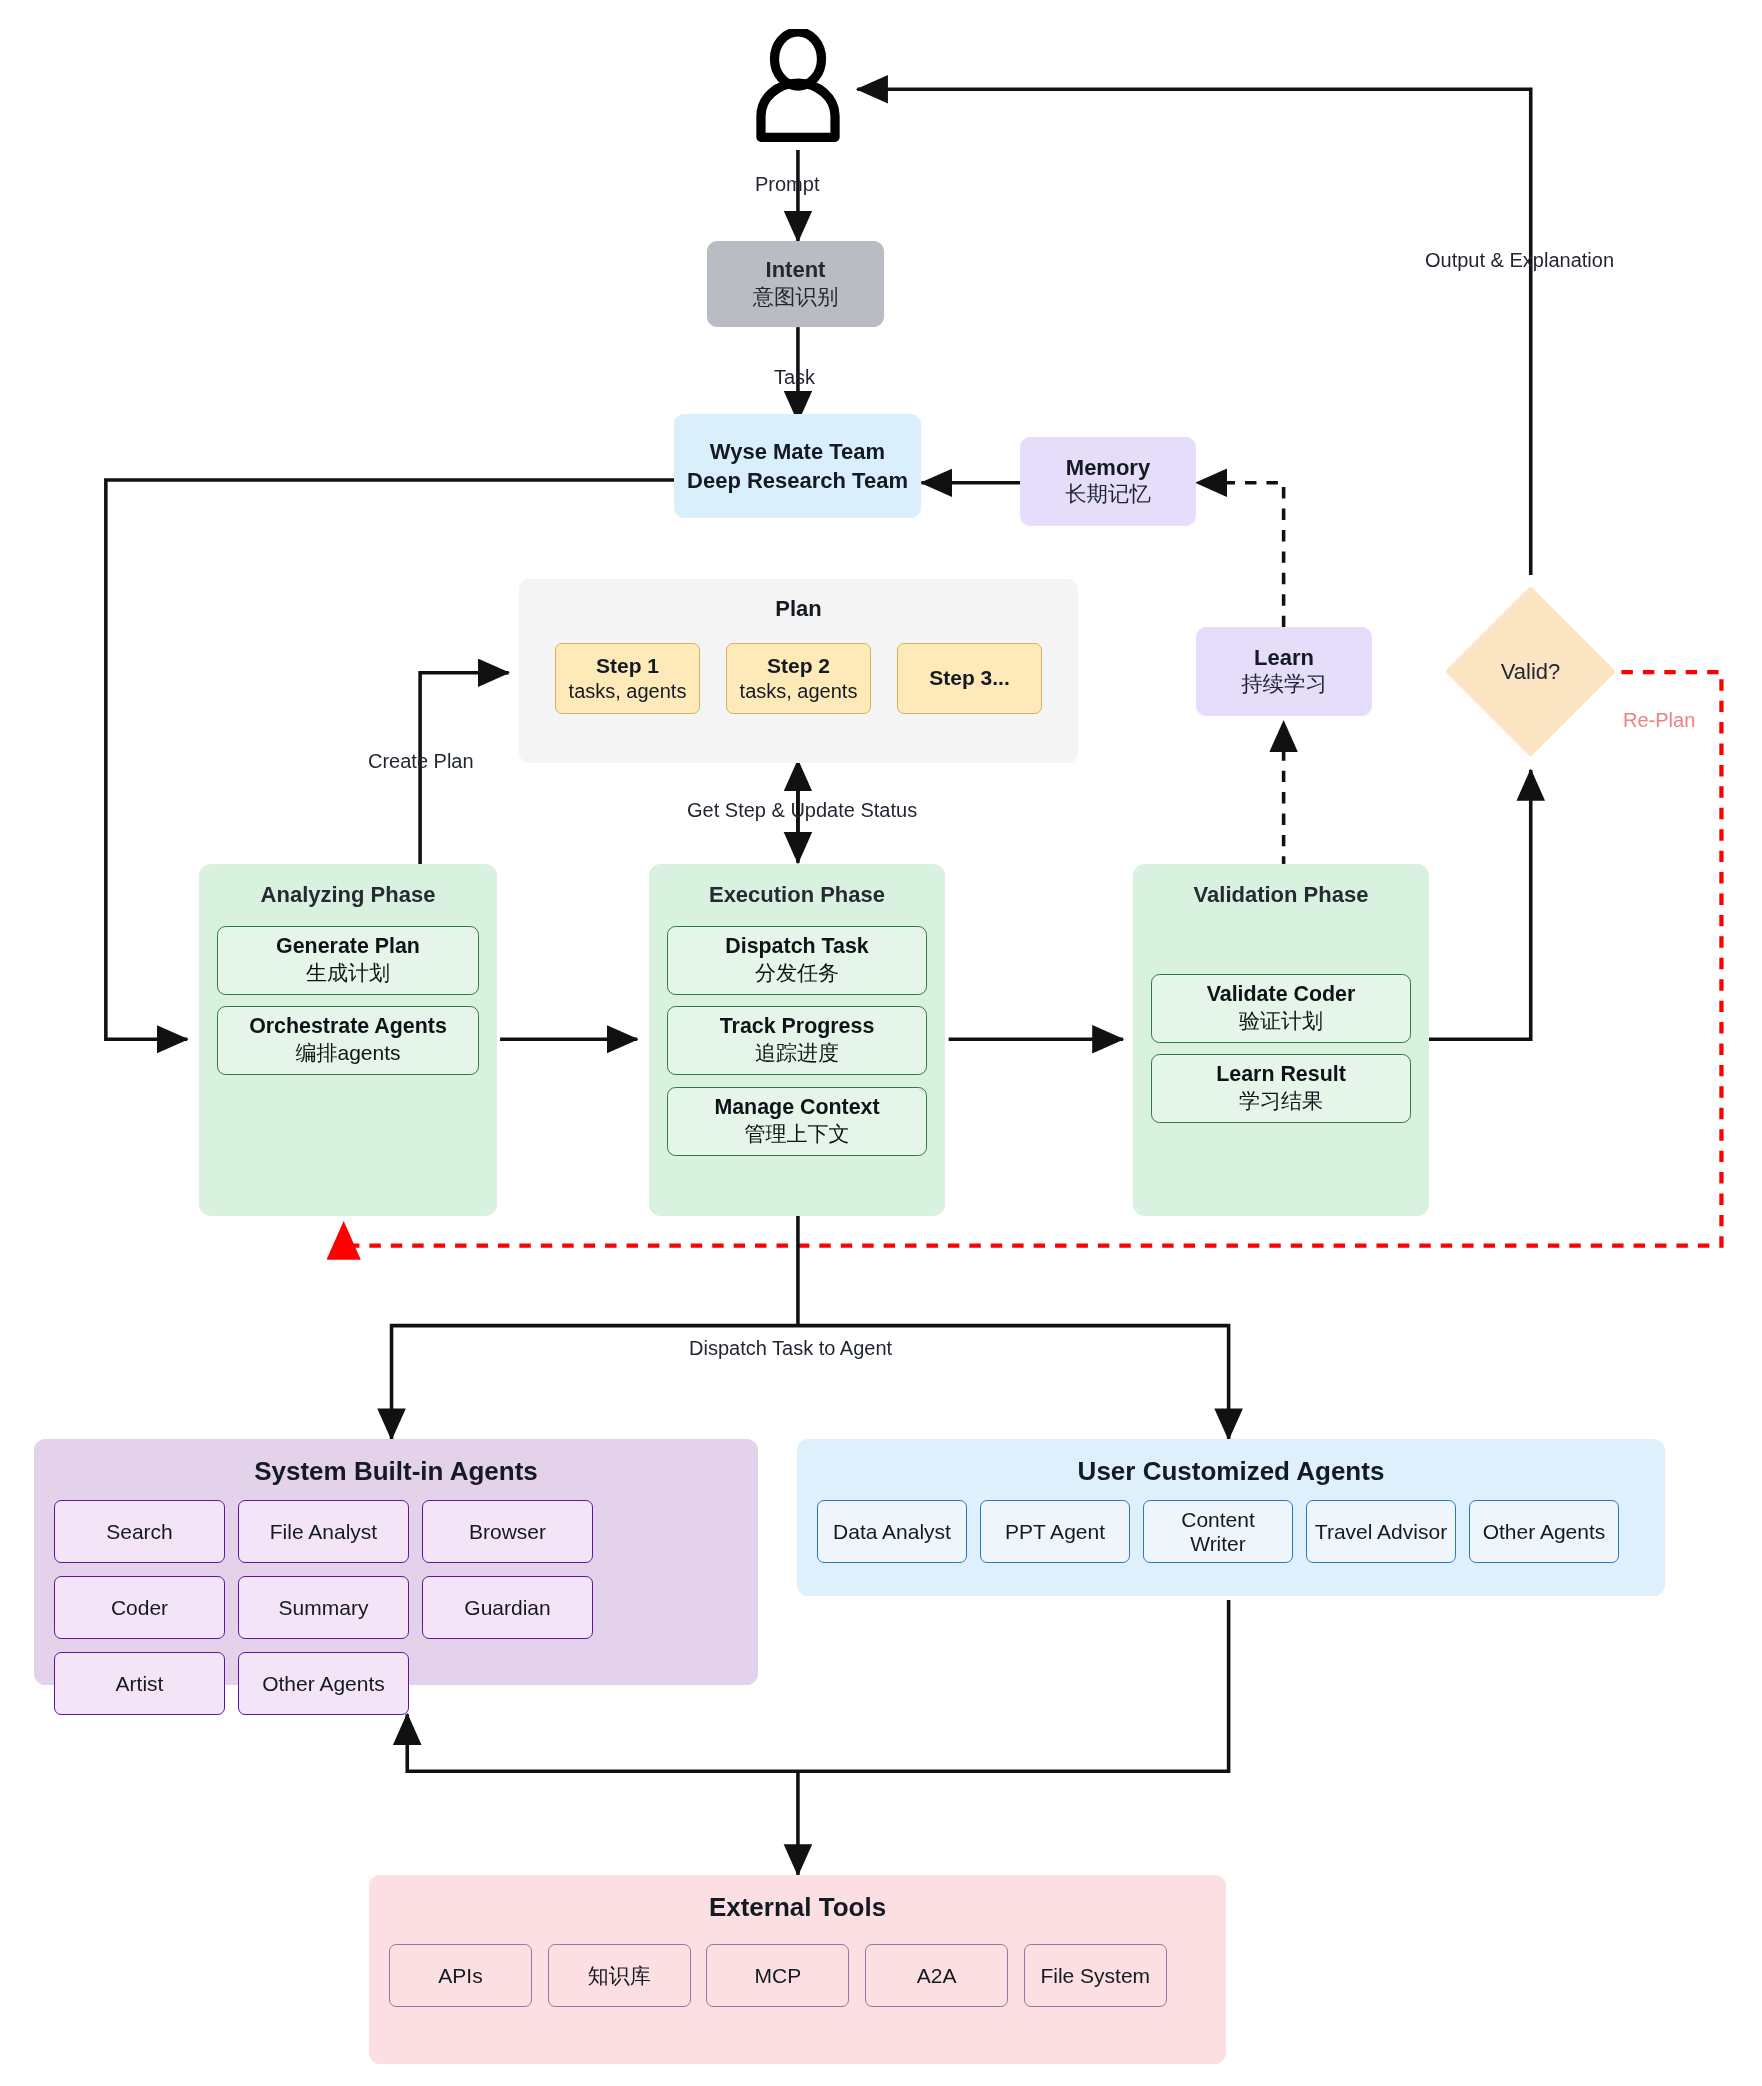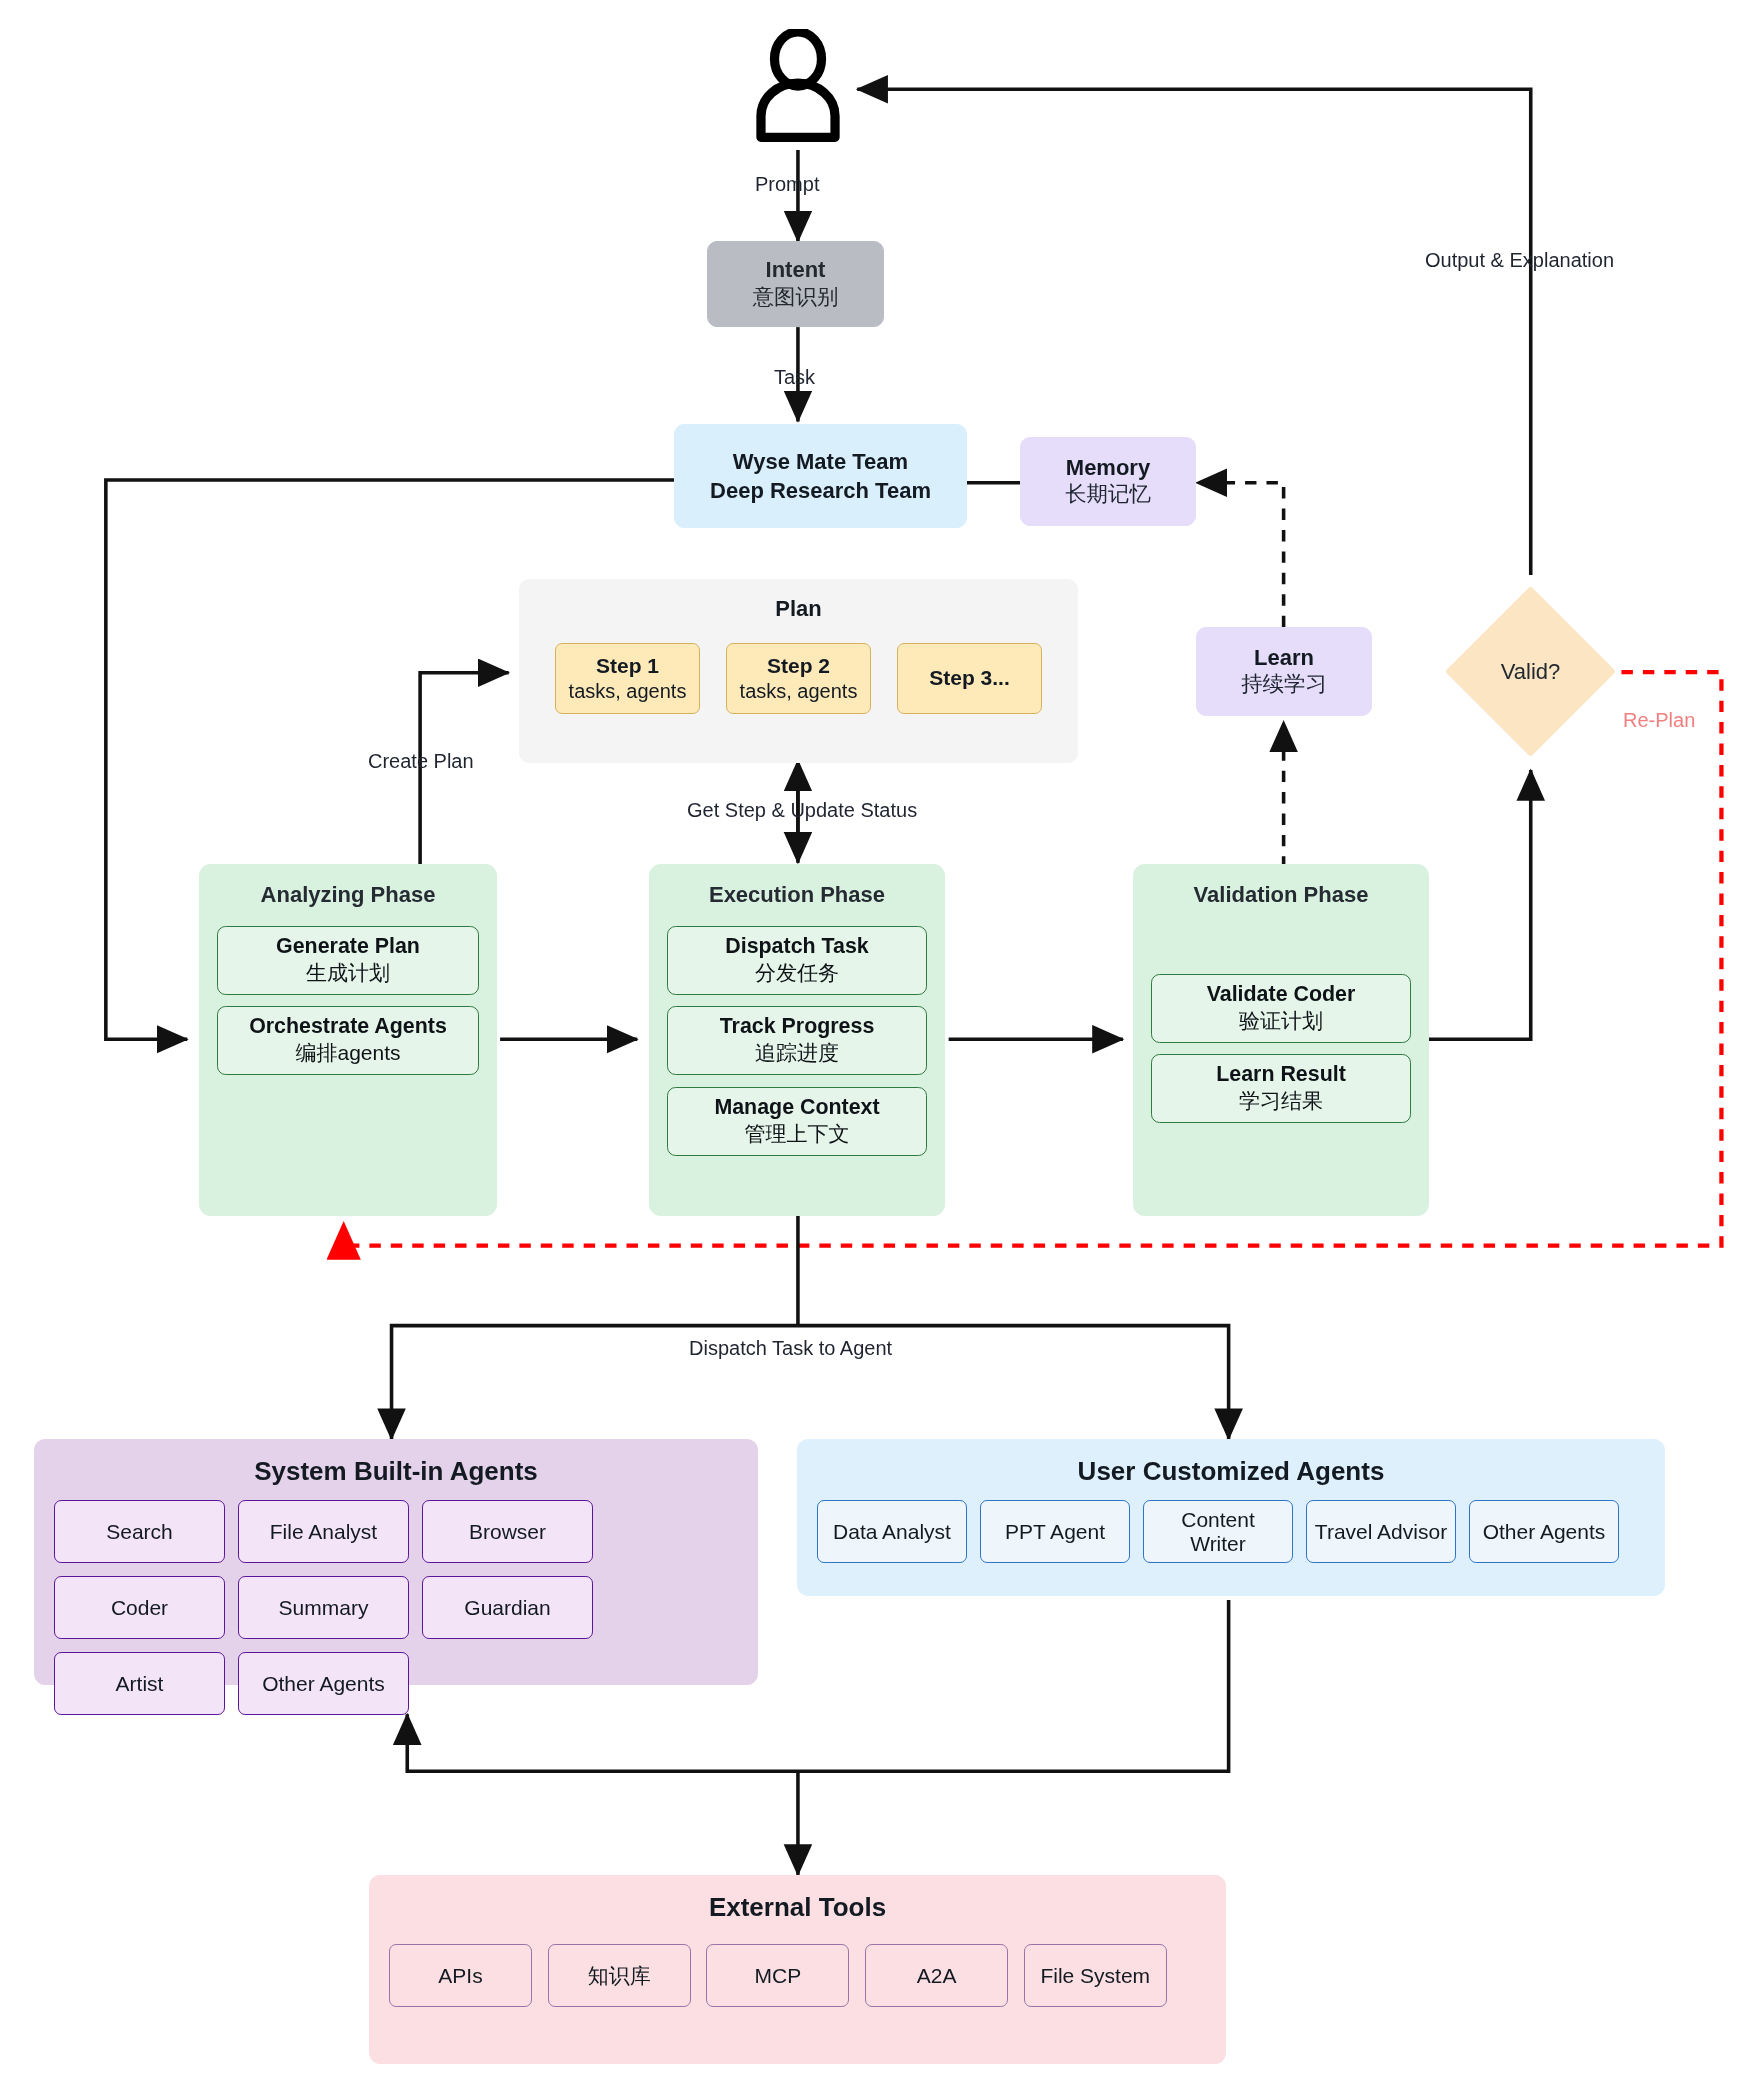--- a/index.html
+++ b/index.html
@@ -124,21 +124,21 @@
   <div class="elabel" style="left:687px;top:799px;">Get Step &amp; Update Status</div>
   <div class="elabel" style="left:1425px;top:249px;">Output &amp; Explanation</div>
   <div class="elabel red" style="left:1623px;top:709px;">Re-Plan</div>
   <div class="elabel" style="left:689px;top:1337px;">Dispatch Task to Agent</div>
 
   <div class="node rbox intent" style="left:707px;top:241px;width:177px;height:86px;">
     <div class="ttl">Intent</div>
     <div class="sub">意图识别</div>
   </div>
 
-  <div class="node rbox teamnode" style="left:674px;top:424px;width:293px;height:104px;">
+  <div class="node rbox teamnode" style="left:674px;top:414px;width:247px;height:104px;">
     <div class="ttl">Wyse Mate Team</div>
     <div class="ttl">Deep Research Team</div>
   </div>
 
   <div class="node rbox memnode" style="left:1020px;top:437px;width:176px;height:89px;">
     <div class="ttl">Memory</div>
     <div class="sub">长期记忆</div>
   </div>
 
   <div class="node rbox learnnode" style="left:1196px;top:627px;width:176px;height:89px;">

